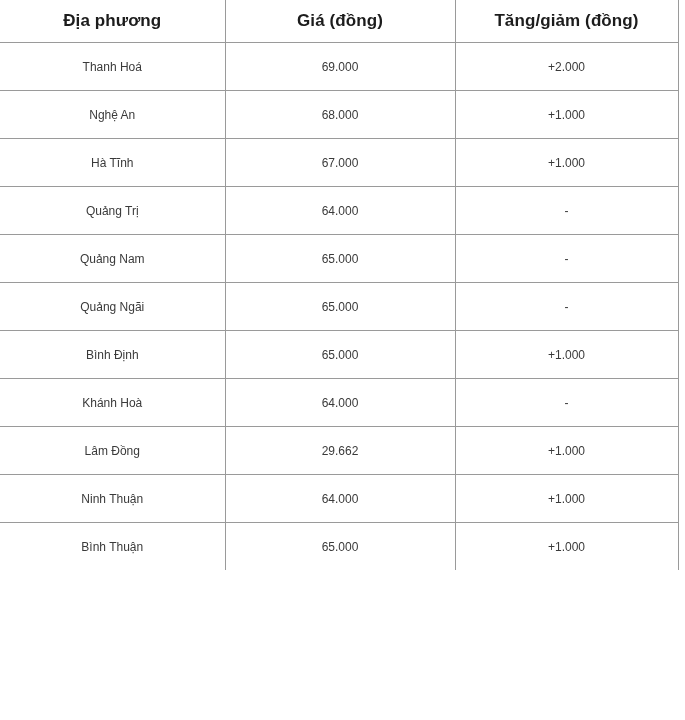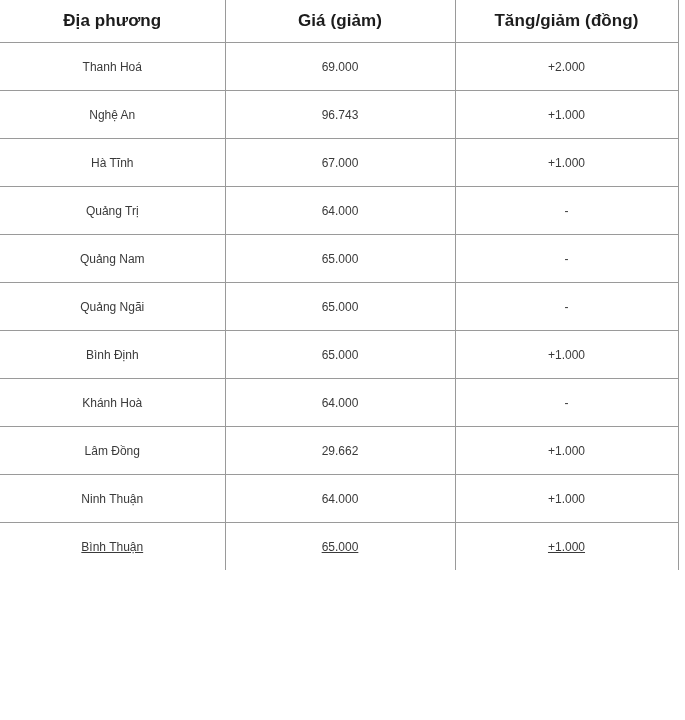--- a/index.html
+++ b/index.html
@@ -54,48 +54,47 @@
 
   .price-table tbody td {
     height: 47px;
     font-size: 12px;
     font-weight: normal;
     color: #3a3a3a;
   }
 
   .price-table tbody tr:last-child td {
     border-bottom: 0;
-    text-decoration: underline;
   }
 </style>
 </head>
 <body>
 
 <table class="price-table">
   <colgroup>
     <col class="c-locality">
     <col class="c-price">
     <col class="c-change">
   </colgroup>
   <thead>
     <tr>
       <th>Địa phương</th>
-      <th>Giá (giảm)</th>
+      <th>Giá (đồng)</th>
       <th>Tăng/giảm (đồng)</th>
     </tr>
   </thead>
   <tbody id="table-body">
       <tr>
         <td>Thanh Hoá</td>
         <td>69.000</td>
         <td>+2.000</td>
       </tr>
       <tr>
         <td>Nghệ An</td>
-        <td>96.743</td>
+        <td>68.000</td>
         <td>+1.000</td>
       </tr>
       <tr>
         <td>Hà Tĩnh</td>
         <td>67.000</td>
         <td>+1.000</td>
       </tr>
       <tr>
         <td>Quảng Trị</td>
         <td>64.000</td>

